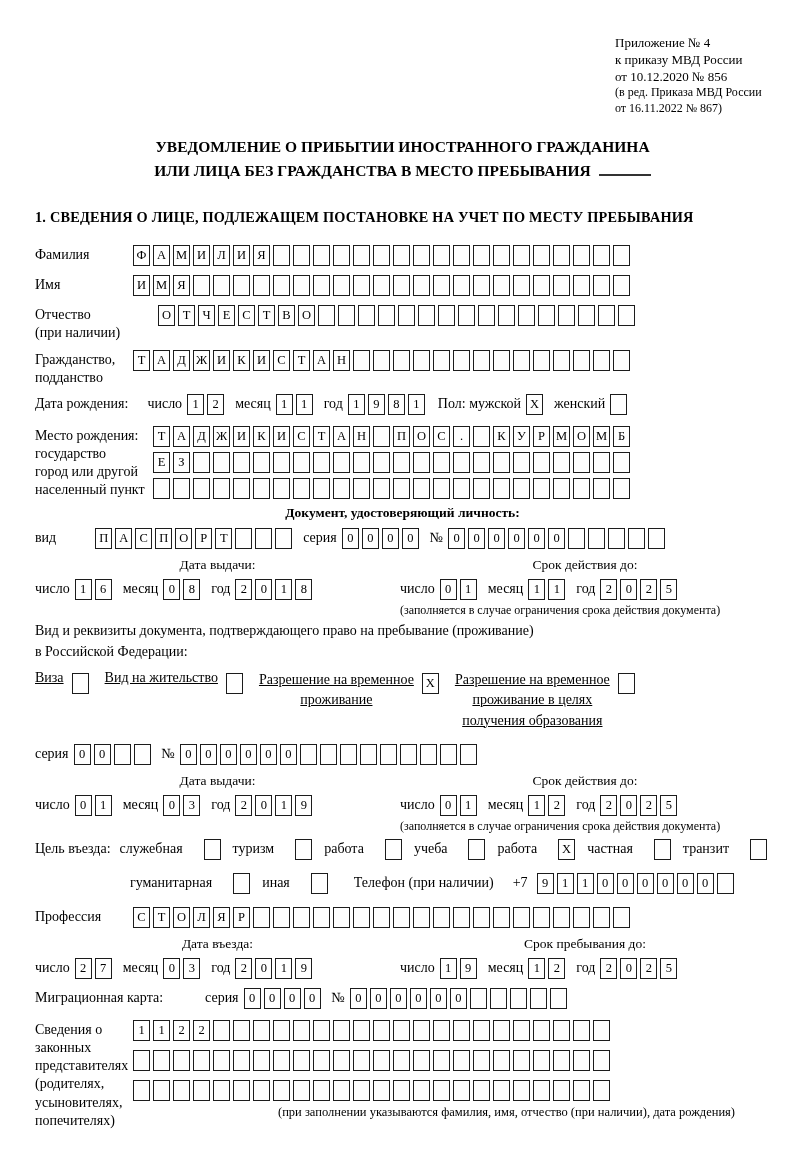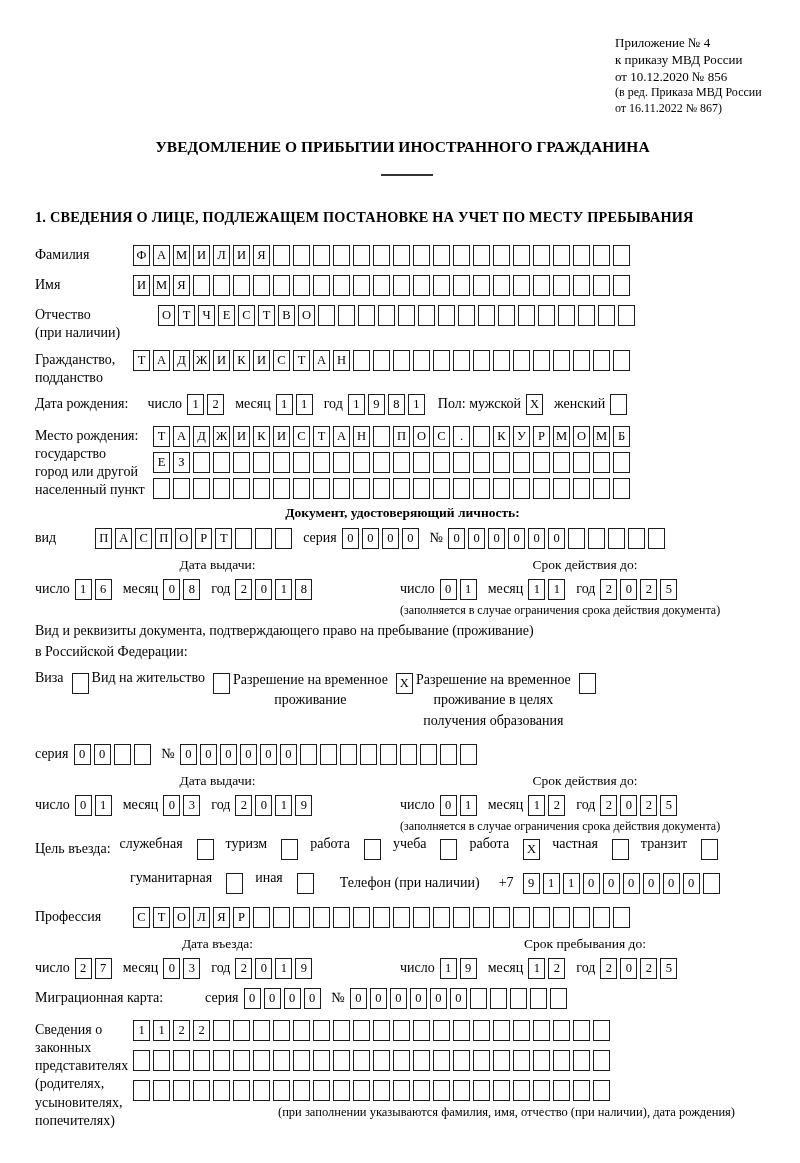--- a/index.html
+++ b/index.html
@@ -30,26 +30,26 @@
   .w118 { width:118px; }
 
   .inlinegrp { display:flex; align-items:center; flex-wrap:nowrap; }
   .inlinegrp > span.txt { margin:0 5px 0 8px; }
   .inlinegrp > span.txt:first-child { margin-left:0; }
 
   .dates-grid { display:grid; grid-template-columns:365px 370px; margin:6px 0 2px 0; }
   .dates-grid .hd { text-align:center; font-size:13.5px; margin-bottom:3px; }
   .dates-grid .note { grid-column:2; font-size:12px; white-space:nowrap; margin-top:1px; }
 
-  .permits { display:flex; align-items:flex-start; margin:8px 0 10px 0; }
+  .permits { display:flex; align-items:flex-start; gap:13px; margin:8px 0 10px 0;text-decoration:underline; }
   .permits .opt { display:flex; align-items:flex-start; gap:8px; }
   .permits .ml { text-align:center; white-space:pre-line; line-height:1.45; }
 
   .purpose-row { display:flex; align-items:center; gap:9px; margin-bottom:8px; flex-wrap:nowrap; }
-  .purpose-row .opt { display:flex; align-items:flex-start; gap:14px; }
+  .purpose-row .opt { display:flex; align-items:center; gap:21px; }
   .indent95 { margin-left:95px; }
   .txtline { line-height:1.5; }
   .doc-heading { text-align:center; font-weight:bold; font-size:13.5px; margin:2px 0 4px 0; }
   .footnote { font-size:12.5px; margin-left:145px; margin-top:2px; }
 </style>
 </head>
 <body>
 
 <div class="page">
 
@@ -57,21 +57,21 @@
     <div>Приложение № 4</div>
     <div>к приказу МВД России</div>
     <div>от 10.12.2020 № 856</div>
     <div class="small">(в ред. Приказа МВД России</div>
     <div class="small">от 16.11.2022 № 867)</div>
   </div>
 
 
   <div class="title">
     <div>УВЕДОМЛЕНИЕ О ПРИБЫТИИ ИНОСТРАННОГО ГРАЖДАНИНА</div>
-    <div><span class="blank-line"></span></div>
+    <div><span>ИЛИ ЛИЦА БЕЗ ГРАЖДАНСТВА В МЕСТО ПРЕБЫВАНИЯ</span><span class="blank-line"></span></div>
   </div>
 
   <div class="section-heading">1. СВЕДЕНИЯ О ЛИЦЕ, ПОДЛЕЖАЩЕМ ПОСТАНОВКЕ НА УЧЕТ ПО МЕСТУ ПРЕБЫВАНИЯ</div>
 
   <div class="frow">
     <span class="flabel w98">Фамилия</span>
     <span class="cells"><span class="cell">Ф</span><span class="cell">А</span><span class="cell">М</span><span class="cell">И</span><span class="cell">Л</span><span class="cell">И</span><span class="cell">Я</span><span class="cell"></span><span class="cell"></span><span class="cell"></span><span class="cell"></span><span class="cell"></span><span class="cell"></span><span class="cell"></span><span class="cell"></span><span class="cell"></span><span class="cell"></span><span class="cell"></span><span class="cell"></span><span class="cell"></span><span class="cell"></span><span class="cell"></span><span class="cell"></span><span class="cell"></span><span class="cell"></span></span>
   </div>
 
   <div class="frow">

